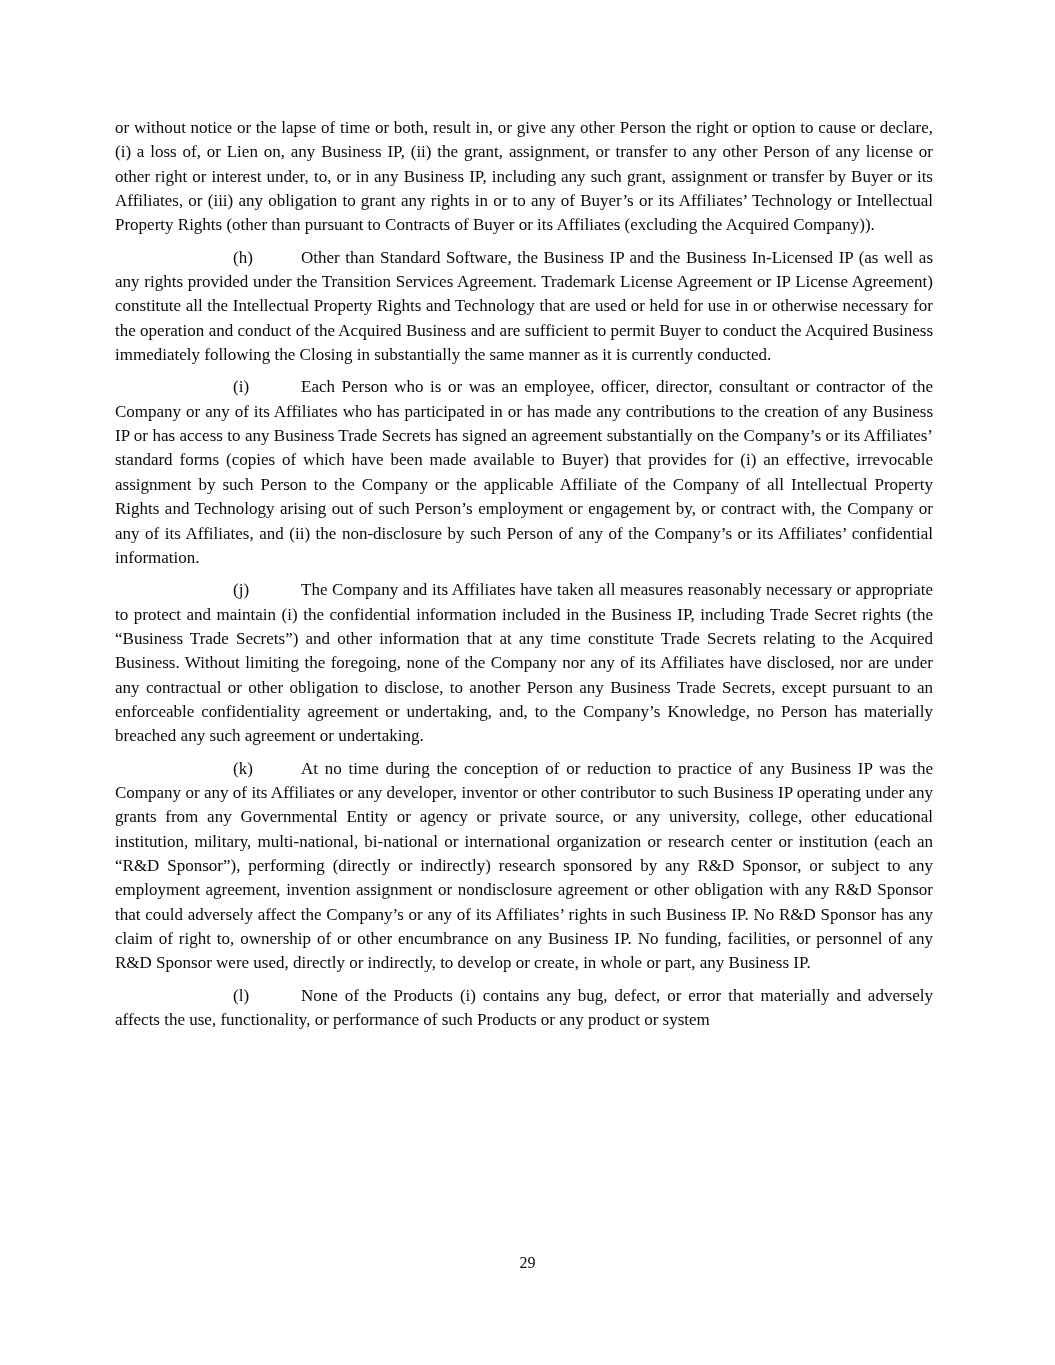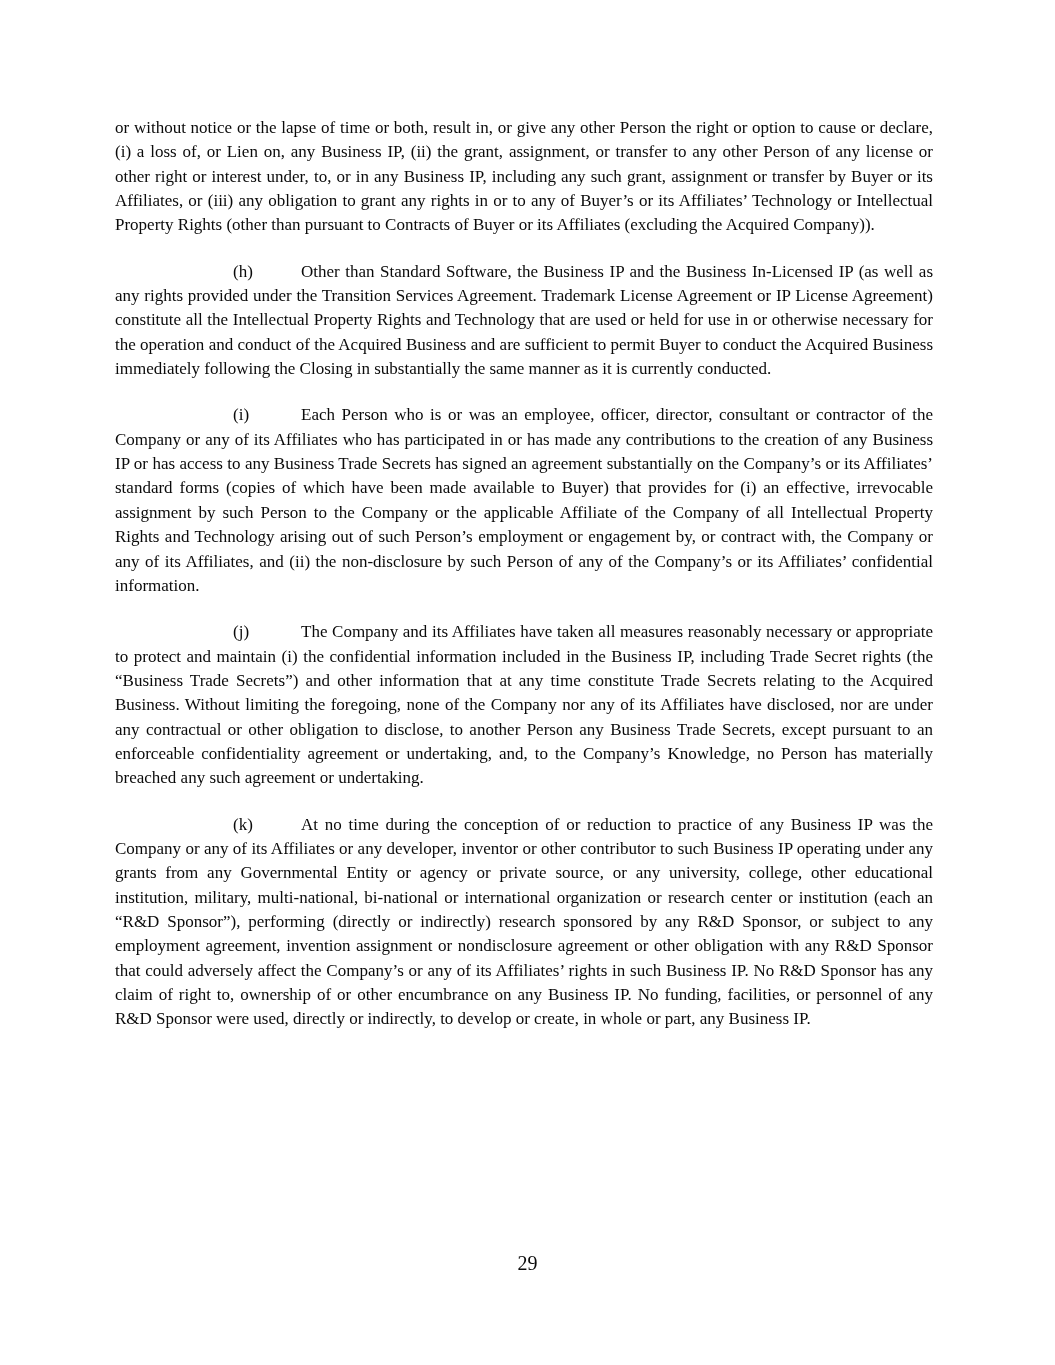--- a/index.html
+++ b/index.html
@@ -19,43 +19,44 @@
     width: 818px;
     font-size: 17px;
     line-height: 24.35px;
     text-align: justify;
   }
   p.para {
     margin: 0;
     padding: 0;
   }
   p.para + p.para {
-    margin-top: 22px;
+    margin-top: 8px;
   }
   .plabel {
     display: inline-block;
     margin-left: 118px;
     width: 68px;
   }
   .u { }
   .page-number {
     position: absolute;
     top: 1251px;
     left: 0;
     width: 100%;
     text-align: center;
-    font-size: 20px;
+    font-size: 16px;
     line-height: 24.35px;
   }
 </style>
 </head>
 <body>
 
 <div class="page">
   <div class="text-block">
     <p class="para"><span class="pbody"><span>or without notice or the lapse of time or both, result in, or give any other Person the right or option to cause or declare, (i) a loss of, or Lien on, any Business IP, (ii) the grant, assignment, or transfer to any other Person of any license or other right or interest under, to, or in any Business IP, including any such grant, assignment or transfer by Buyer or its Affiliates, or (iii) any obligation to grant any rights in or to any of Buyer’s or its Affiliates’ Technology or Intellectual Property Rights (other than pursuant to Contracts of Buyer or its Affiliates (excluding the Acquired Company)).</span></span></p>
     <p class="para"><span class="plabel">(h)</span><span class="pbody"><span>Other than Standard Software, the Business IP and the Business In-Licensed IP (as well as any rights provided under the Transition Services Agreement. Trademark License Agreement or IP License Agreement) constitute all the Intellectual Property Rights and Technology that are used or held for use in or otherwise necessary for the operation and conduct of the Acquired Business and are sufficient to permit Buyer to conduct the Acquired Business immediately following the Closing in substantially the same manner as it is currently conducted.</span></span></p>
     <p class="para"><span class="plabel">(i)</span><span class="pbody"><span>Each Person who is or was an employee, officer, director, consultant or contractor of the Company or any of its Affiliates who has participated in or has made any contributions to the creation of any Business IP or has access to any Business Trade Secrets has signed an agreement substantially on the Company’s or its Affiliates’ standard forms (copies of which have been made available to Buyer) that provides for (i) an effective, irrevocable assignment by such Person to the Company or the applicable Affiliate of the Company of all Intellectual Property Rights and Technology arising out of such Person’s employment or engagement by, or contract with, the Company or any of its Affiliates, and (ii) the non-disclosure by such Person of any of the Company’s or its Affiliates’ confidential information.</span></span></p>
     <p class="para"><span class="plabel">(j)</span><span class="pbody"><span>The Company and its Affiliates have taken all measures reasonably necessary or appropriate to protect and maintain (i) the confidential information included in the Business IP, including Trade Secret rights (the “</span><span class="u">Business Trade Secrets</span><span>”) and other information that at any time constitute Trade Secrets relating to the Acquired Business.  Without limiting the foregoing, none of the Company nor any of its Affiliates have disclosed, nor are under any contractual or other obligation to disclose, to another Person any Business Trade Secrets, except pursuant to an enforceable confidentiality agreement or undertaking, and, to the Company’s Knowledge, no Person has materially breached any such agreement or undertaking.</span></span></p>
     <p class="para"><span class="plabel">(k)</span><span class="pbody"><span>At no time during the conception of or reduction to practice of any Business IP was the Company or any of its Affiliates or any developer, inventor or other contributor to such Business IP operating under any grants from any Governmental Entity or agency or private source, or any university, college, other educational institution, military, multi-national, bi-national or international organization or research center or institution (each an “</span><span class="u">R&amp;D Sponsor</span><span>”), performing (directly or indirectly) research sponsored by any R&amp;D Sponsor, or subject to any employment agreement, invention assignment or nondisclosure agreement or other obligation with any R&amp;D Sponsor that could adversely affect the Company’s or any of its Affiliates’ rights in such Business IP.  No R&amp;D Sponsor has any claim of right to, ownership of or other encumbrance on any Business IP.  No funding, facilities, or personnel of any R&amp;D Sponsor were used, directly or indirectly, to develop or create, in whole or part, any Business IP.</span></span></p>
+    <p class="para"><span class="plabel">(l)</span><span class="pbody"><span>None of the Products (i) contains any bug, defect, or error that materially and adversely affects the use, functionality, or performance of such Products or any product or system</span></span></p>
   </div>
   <div class="page-number">29</div>
 </div>
 
 </body></html>

